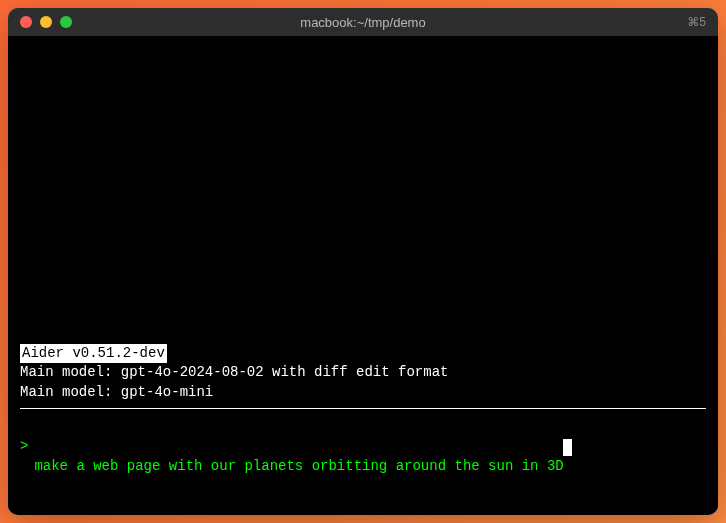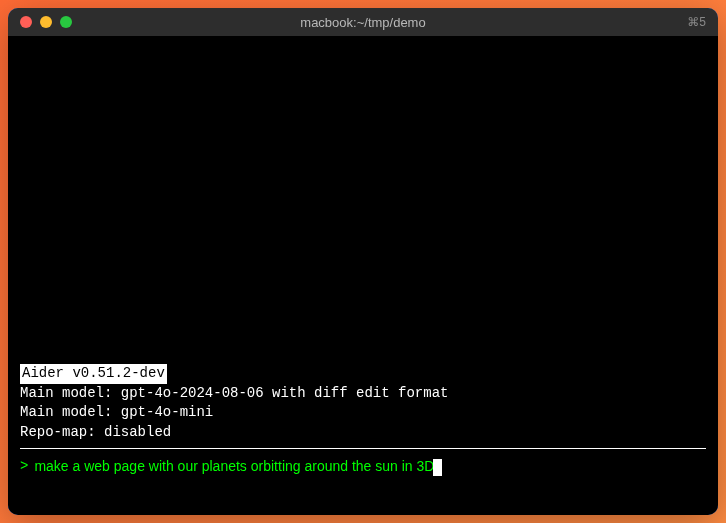--- a/index.html
+++ b/index.html
@@ -95,23 +95,24 @@
     }
     .prompt-symbol {
       color: #00ff00;
       margin-right: 6px;
     }
     .prompt-input {
       color: #00ff00;
       background: transparent;
       border: none;
       outline: none;
-      font-family: Liberation Sans, sans-serif;
+      font-family: Liberation Mono, monospace;
       font-size: inherit;
       flex: 0 0 auto;
+      margin-top: 40px;
     }
     .cursor {
       display: inline-block;
       width: 9px;
       height: 17px;
       background: #ffffff;
       vertical-align: text-bottom;
       margin-left: -1px;
     }
     .bottom-pad {
@@ -127,23 +128,22 @@
       <div class="traffic-light tl-red"></div>
       <div class="traffic-light tl-yellow"></div>
       <div class="traffic-light tl-green"></div>
     </div>
     <div class="title">macbook:~/tmp/demo</div>
     <div class="shortcut">⌘5</div>
   </div>
   <div class="terminal-body">
     <div class="spacer"></div>
     <div><span class="version-badge">Aider v0.51.2-dev</span></div>
-    <div class="output-line">Main model: gpt-4o-2024-08-06 with diff edit format</div>
+    <div class="output-line">Main model: gpt-4o-2024-08-02 with diff edit format</div>
     <div class="output-line">Main model: gpt-4o-mini</div>
-    <div class="output-line">Repo-map: disabled</div>
     <hr class="divider">
     <div class="prompt-line">
       <span class="prompt-symbol">&gt;</span>
       <span class="prompt-input">make a web page with our planets orbitting around the sun in 3D</span>
         <span class="cursor"></span>
     </div>
     <div class="bottom-pad"></div>
   </div>
 </div>
 

